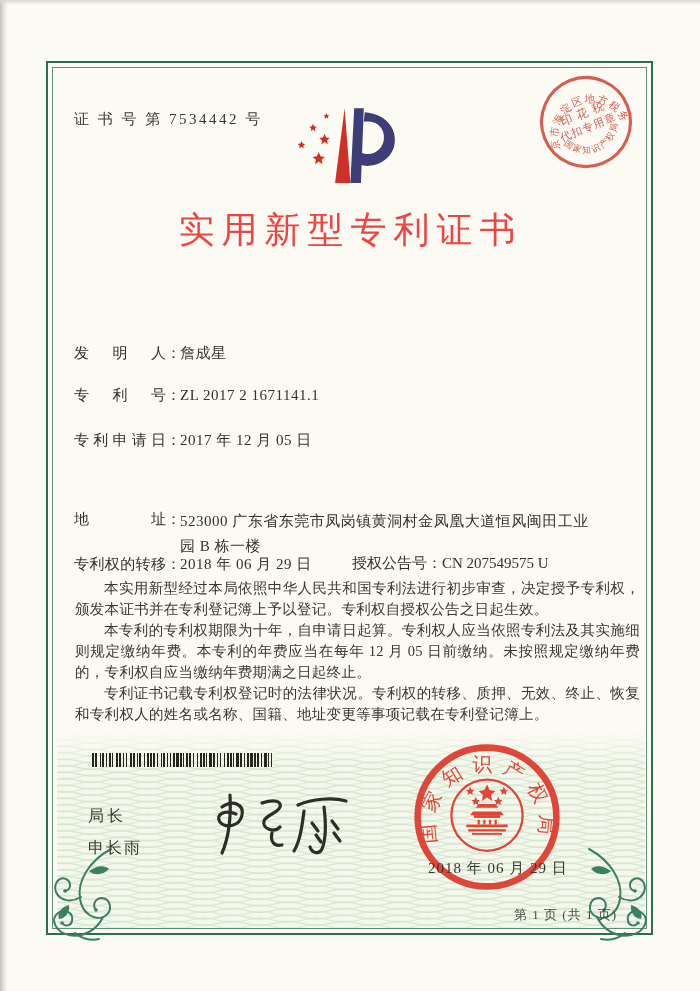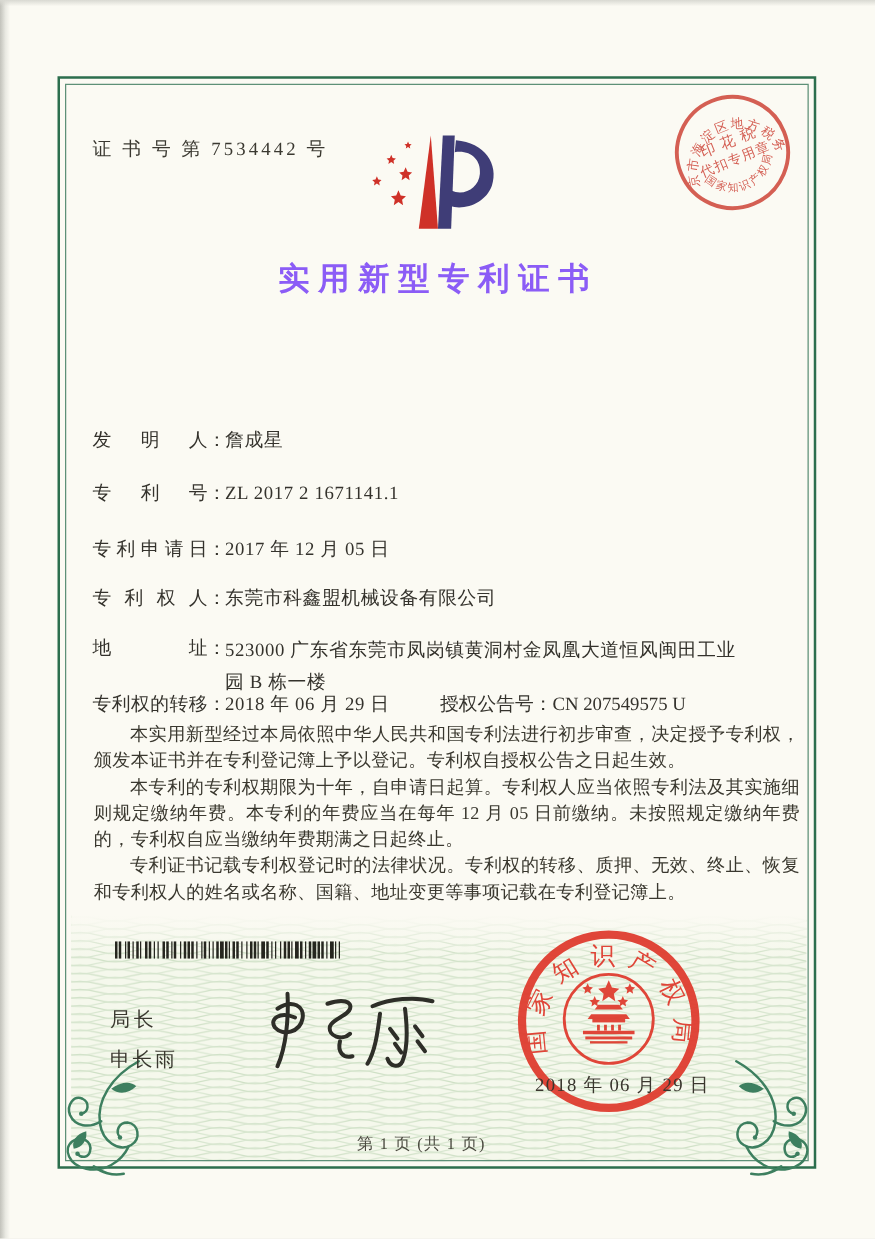--- a/index.html
+++ b/index.html
@@ -14,22 +14,22 @@
   
   .frame-outer{position:absolute;left:46px;top:61px;width:603px;height:870px;
     border:2.5px solid #2c6e4d;z-index:2;}
   .frame-inner{position:absolute;left:4px;top:4px;right:4px;bottom:4px;border:1px solid #5d9077;}
 
   .abs{position:absolute;}
   .cert-no{left:74px;top:110px;font-size:15px;letter-spacing:2.5px;color:#3a3830;z-index:4;}
 
   .logo{left:290px;top:104px;z-index:4;}
 
-  .doc-title{left:57px;top:206px;width:587px;text-align:center;font-size:25px;
-    font-weight:bold;letter-spacing:7px;color:#8b5cf6;z-index:4;}
+  .doc-title{left:57px;top:206px;width:587px;text-align:center;font-size:36px;
+    font-weight:normal;letter-spacing:7px;color:#ef4444;z-index:4;}
 
   .field{left:74px;font-size:15px;color:#34322c;z-index:4;line-height:20px;white-space:nowrap;}
   .flabel{display:inline-block;width:92px;text-align:justify;text-align-last:justify;
     text-justify:inter-character;vertical-align:top;}
   .fcolon{display:inline-block;width:14px;vertical-align:top;}
   .fvalue{display:inline-block;vertical-align:top;letter-spacing:0.5px;}
   .fvalue.wrap{white-space:normal;width:424px;line-height:25px;}
 
   .grantno{left:352px;top:554px;font-size:15px;color:#34322c;z-index:4;white-space:nowrap;}
 
@@ -47,21 +47,21 @@
 
   .seal-main{left:412px;top:742px;z-index:5;}
   .seal-date{left:428px;top:859px;font-size:15px;letter-spacing:1px;color:#3a362e;z-index:6;}
 
   .tax-stamp{left:524px;top:60px;z-index:5;}
 
   .waves{left:50px;top:732px;z-index:1;}
   .corner-l{left:45px;top:845px;z-index:3;}
   .corner-r{left:583px;top:845px;z-index:3;transform:scaleX(-1);}
 
-  .footer{left:57px;top:906px;width:560px;text-align:center;font-size:13px;
+  .footer{left:57px;top:906px;width:560px;text-align:right;font-size:13px;
     letter-spacing:1px;color:#4b4a40;z-index:4;}
 </style>
 </head>
 <body>
 
 <div id="page">
 
   <div class="scan-edge"></div>
   <div class="scan-edge-top"></div>
 
@@ -160,23 +160,20 @@
   <div class="abs doc-title">实用新型专利证书</div>
 
   <div class="abs field" style="top:343px">
     <span class="flabel">发明人</span><span class="fcolon">：</span><span class="fvalue">詹成星</span>
   </div>
   <div class="abs field" style="top:385px">
     <span class="flabel">专利号</span><span class="fcolon">：</span><span class="fvalue">ZL 2017 2 1671141.1</span>
   </div>
   <div class="abs field" style="top:430px">
     <span class="flabel">专利申请日</span><span class="fcolon">：</span><span class="fvalue">2017 年 12 月 05 日</span>
-  </div>
-  <div class="abs field" style="top:469px">
-    <span class="flabel">专利权人</span><span class="fcolon">：</span><span class="fvalue">东莞市科鑫盟机械设备有限公司</span>
   </div>
   <div class="abs field" style="top:509px">
     <span class="flabel">地址</span><span class="fcolon">：</span><span class="fvalue wrap">523000 广东省东莞市凤岗镇黄洞村金凤凰大道恒风闽田工业园 B 栋一楼</span>
   </div>
   <div class="abs field" style="top:554px">
     <span class="flabel">专利权的转移</span><span class="fcolon">：</span><span class="fvalue">2018 年 06 月 29 日</span>
   </div>
   <div class="abs grantno">
     <span>授权公告号</span><span>：</span><span>CN 207549575 U</span>
   </div>

